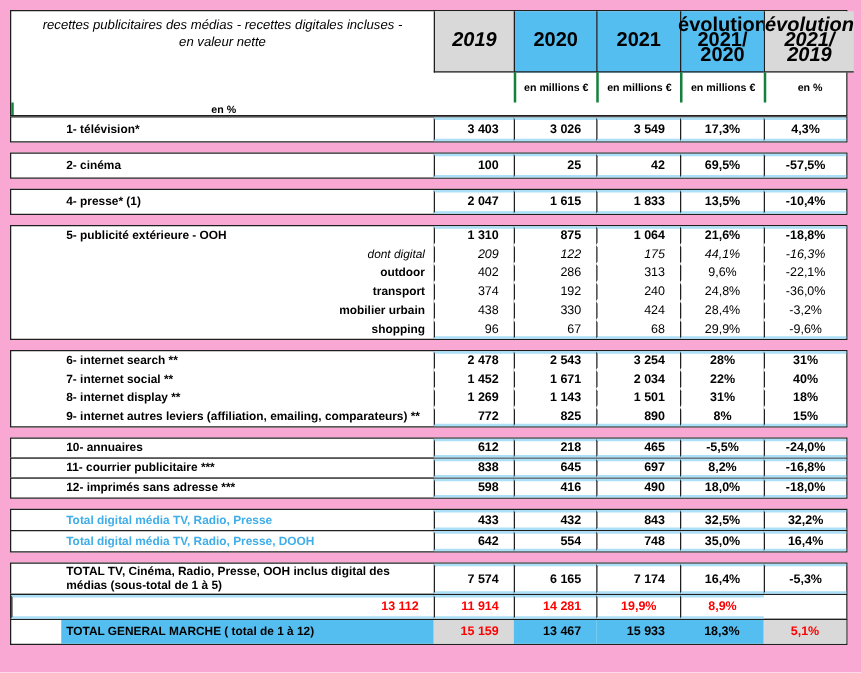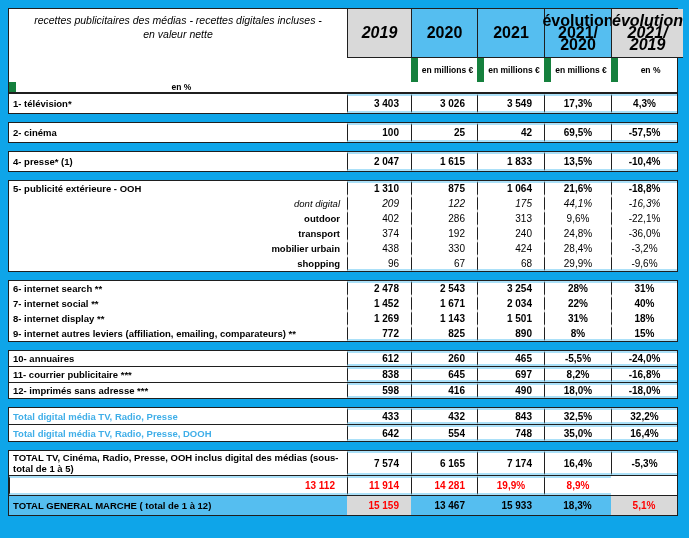--- a/index.html
+++ b/index.html
@@ -1,30 +1,30 @@
 <!DOCTYPE html>
 <html><head>
 <meta charset="utf-8">
 <style>
   html,body{margin:0;padding:0;background:#fff;}
-  .page{position:relative;width:689px;height:538px;background:#0ea5e9;overflow:hidden;
+  .page{position:relative;width:689px;height:538px;background:#f9a8d4;overflow:hidden;
         font-family:"Liberation Sans",sans-serif;color:#000;}
   .tbl{position:absolute;left:8px;top:8px;width:670px;}
 
   
   .grp{border:1px solid #1f1f1f;background:#fff;margin-top:8px;}
   .grp.stack{margin-top:-1px;}
   .grp.attach{margin-top:-1px;}
   .grp:first-child{margin-top:0;}
   .row{display:grid;grid-template-columns:338px 64px 66px 67px 67px 1fr;align-items:stretch;}
   .cell{display:flex;align-items:center;box-sizing:border-box;font-size:10px;line-height:11px;}
   .s19 .cell{min-height:19px;}
   .s16 .cell{min-height:16px;}
   .s14 .cell{min-height:14px;}
-  .lbl{padding:1px 4px 1px 4px;font-weight:700;font-size:9.5px;}
+  .lbl{padding:1px 4px 1px 4px;font-weight:700;font-size:9.5px;margin-left:40px;}
   .val{border-left:1px solid #1f1f1f;justify-content:flex-end;font-weight:700;
        border-top:2px solid transparent;border-bottom:2px solid transparent;}
   .val.eur{padding-right:12px;}
   .val.pct{justify-content:center;padding-right:0;}
   .grp .row:first-child .val{border-top-color:#abe0f8;}
   .grp .row:last-child .val{border-bottom-color:#abe0f8;}
   .grp.noacc .val{border-top-width:0;border-bottom-width:0;}
 
   
   .row.ooh-sub .lbl{justify-content:flex-end;text-align:right;padding-right:7px;}
@@ -45,21 +45,21 @@
   
   .hgrid{display:grid;grid-template-columns:338px 64px 66px 67px 67px 1fr;
          grid-template-rows:49px 24px;}
   .title{grid-row:1/3;display:flex;flex-direction:column;justify-content:flex-start;
          padding:4px 6px;font-style:italic;font-size:10.5px;line-height:14px;}
   .yh{border-left:1px solid #1f1f1f;border-bottom:1px solid #1f1f1f;display:flex;
       align-items:center;justify-content:center;text-align:center;font-weight:700;
       font-size:16px;line-height:12px;white-space:pre-line;}
   .yh.gray{background:#d9d9d9;font-style:italic;}
   .yh.blue{background:#55bef0;}
-  .uh{border-left:7px solid #15803d;display:flex;align-items:center;justify-content:center;
+  .uh{border-left:2px solid #15803d;display:flex;align-items:center;justify-content:center;
       font-weight:700;font-size:8.5px;}
 </style>
 </head>
 <body>
 
 <div class="page">
   <div class="tbl">
 
     <div class="grp">
       <div class="hgrid">
@@ -197,21 +197,21 @@
             <div class="cell val v1 eur">825</div>
             <div class="cell val v2 eur">890</div>
             <div class="cell val v3 pct">8%</div>
             <div class="cell val v4 pct">15%</div>
           </div>
         </div>
         <div class="grp s14">
           <div class="row main">
             <div class="cell lbl">10- annuaires</div>
             <div class="cell val v0 eur">612</div>
-            <div class="cell val v1 eur">260</div>
+            <div class="cell val v1 eur">218</div>
             <div class="cell val v2 eur">465</div>
             <div class="cell val v3 pct">-5,5%</div>
             <div class="cell val v4 pct">-24,0%</div>
           </div>
         </div>
         <div class="grp s14 stack">
           <div class="row main">
             <div class="cell lbl">11- courrier publicitaire ***</div>
             <div class="cell val v0 eur">838</div>
             <div class="cell val v1 eur">645</div>

